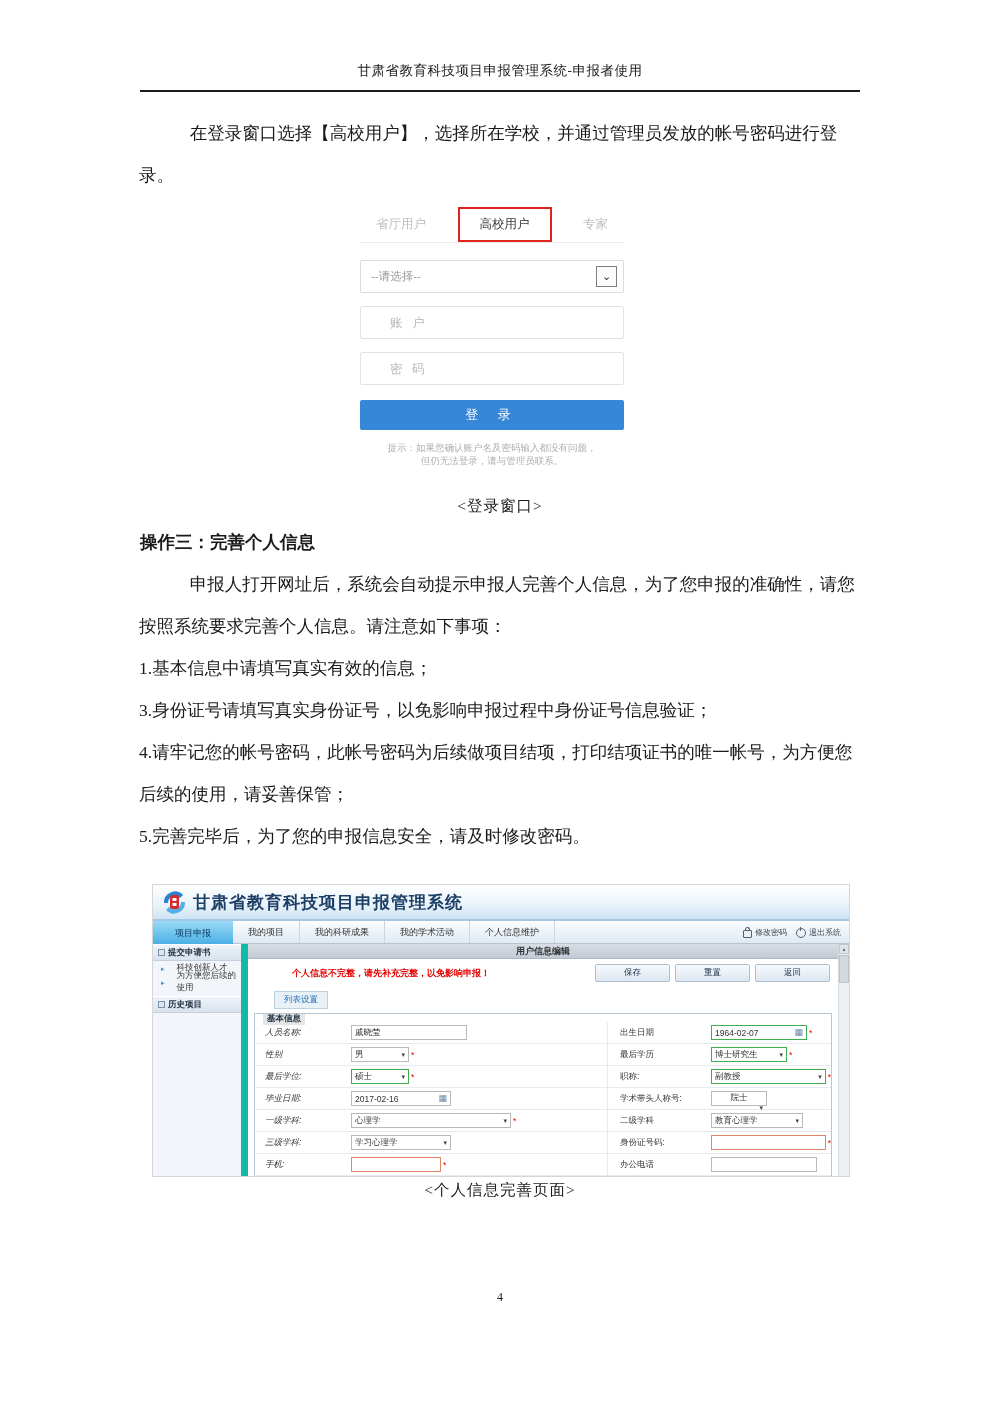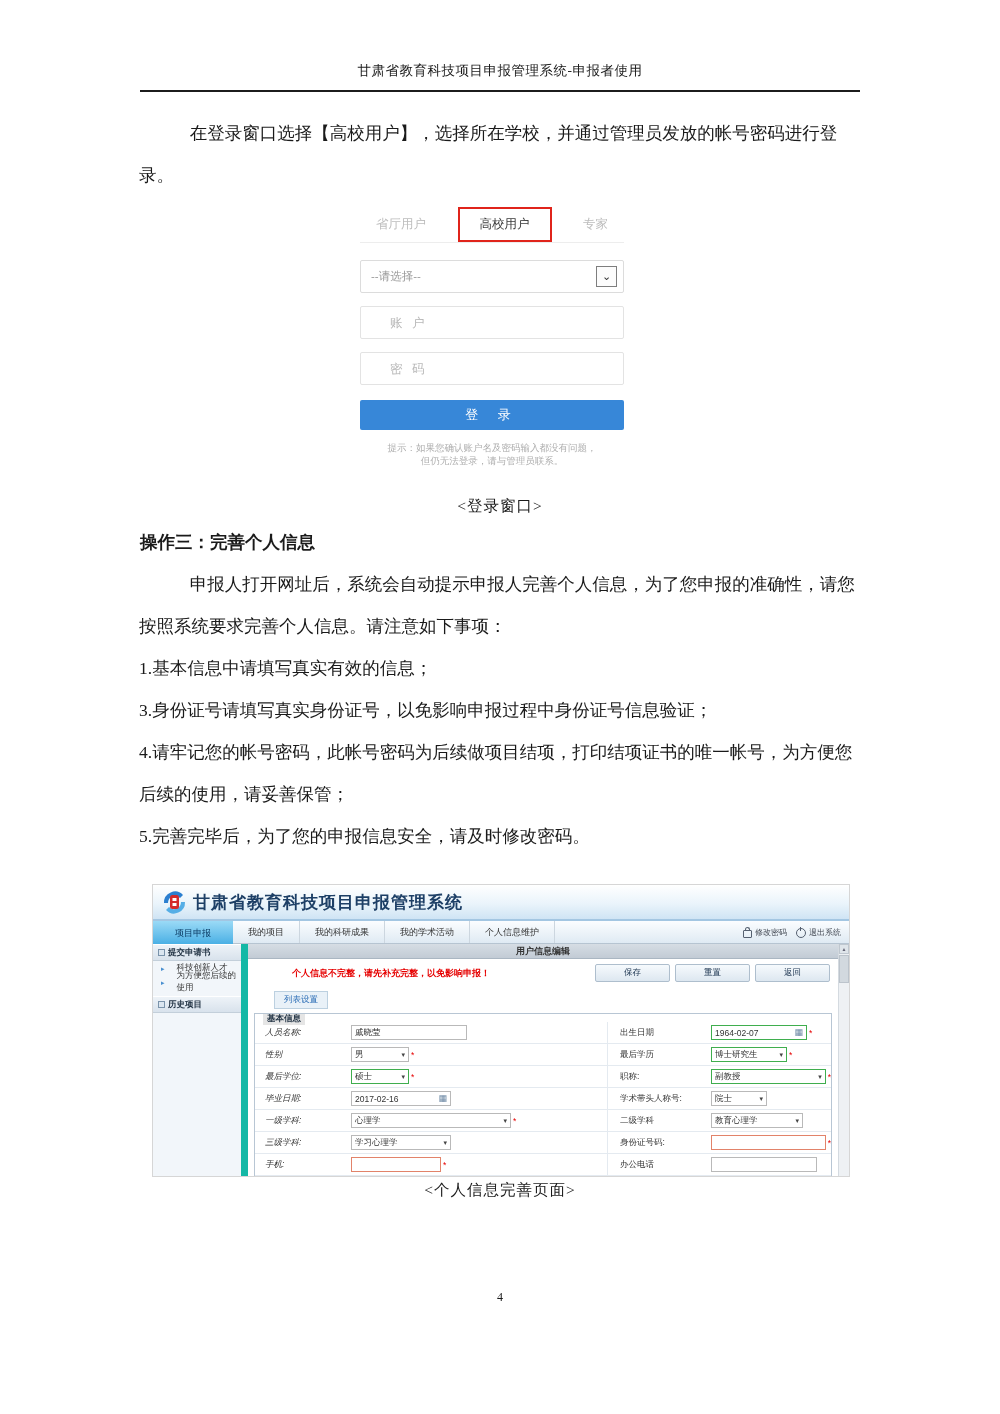--- a/index.html
+++ b/index.html
@@ -266,21 +266,21 @@
             <div class="frow">
               <span class="c-lab1">毕业日期:</span>
               <span class="c-fld1">
                 <span class="fb" style="width:100px;">
                   <span>2017-02-16</span>
                   <span class="calico">▦</span>
                 </span>
               </span>
               <span class="c-lab2">学术带头人称号:</span>
               <span class="c-fld2">
-                <span class="fb" style="width:56px;">
+                <span class="fb" style="width:56px;flex-direction:column;">
                   <span>院士</span>
                   <span class="arr">▾</span>
                 </span>
               </span>
             </div>
 
             <div class="frow">
               <span class="c-lab1">一级学科:</span>
               <span class="c-fld1">
                 <span class="fb" style="width:160px;">

